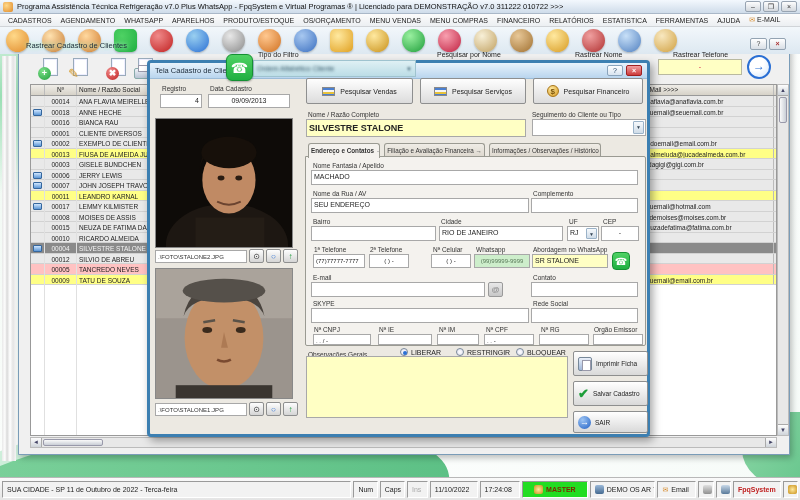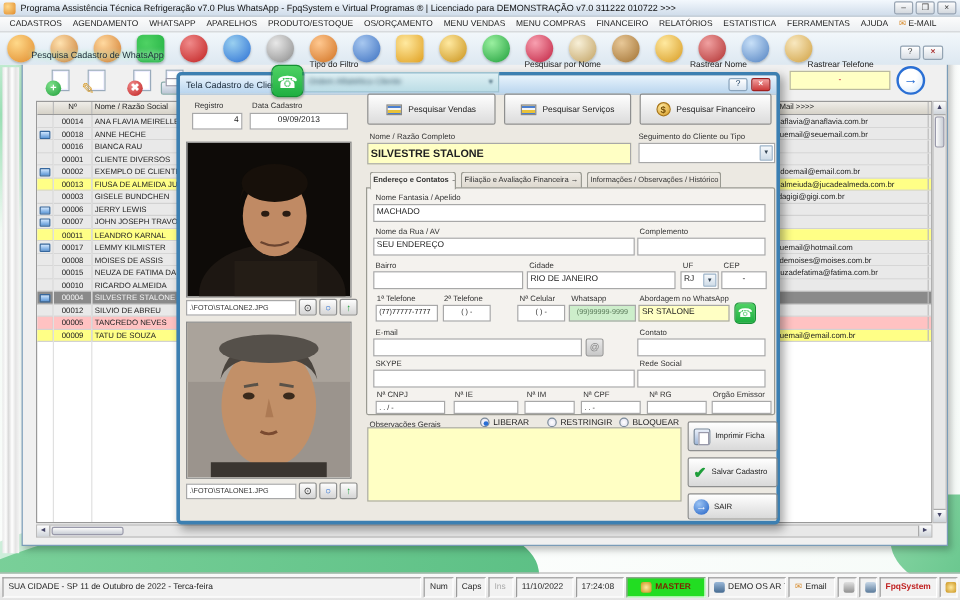--- a/index.html
+++ b/index.html
@@ -192,21 +192,21 @@
       <div class="tico" style="background: radial-gradient(circle at 35% 30%, rgb(248, 160, 176), rgb(192, 32, 64)); border-radius: 50%;"></div>
       <div class="tico" style="background: radial-gradient(circle at 35% 30%, rgb(248, 240, 216), rgb(192, 160, 96)); border-radius: 50%;"></div>
       <div class="tico" style="background: radial-gradient(circle at 35% 30%, rgb(232, 200, 152), rgb(160, 112, 48)); border-radius: 50%;"></div>
       <div class="tico" style="background: radial-gradient(circle at 35% 30%, rgb(255, 233, 160), rgb(215, 154, 32)); border-radius: 50%;"></div>
       <div class="tico" style="background: radial-gradient(circle at 35% 30%, rgb(240, 160, 160), rgb(176, 48, 48)); border-radius: 50%;"></div>
       <div class="tico" style="background: radial-gradient(circle at 35% 30%, rgb(200, 224, 248), rgb(80, 128, 192)); border-radius: 50%;"></div>
       <div class="tico" style="background: radial-gradient(circle at 35% 30%, rgb(248, 232, 192), rgb(208, 160, 64)); border-radius: 50%;"></div>
     </div>
 
   <div class="swin"></div>
-  <div class="swin-titletext">Pesquisa Cadastro de WhatsApp</div>
+  <div class="swin-titletext">Rastrear Cadastro de Clientes</div>
   <div class="swin-btns">
     <div class="swin-btn">?</div>
     <div class="swin-btn close">×</div>
   </div>
 
   <div class="stool-ico" style="left:38px; top:58px;">
     <div class="doc-base"></div>
     <div class="badge green">+</div>
   </div>
   <div class="stool-ico" style="left:68px; top:58px;">

